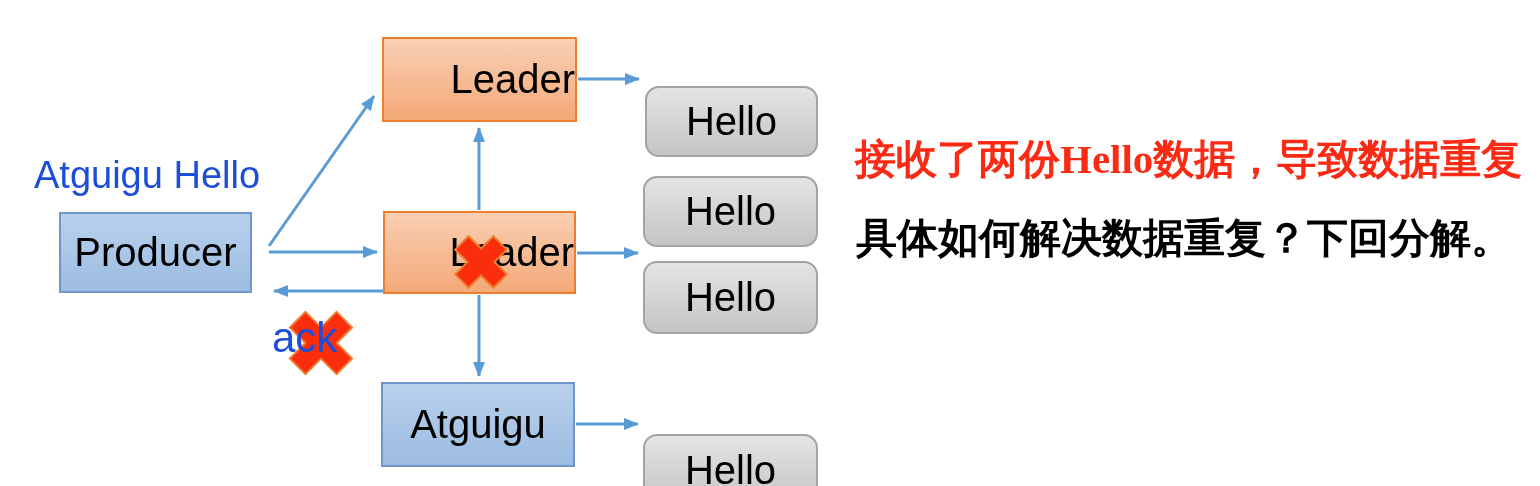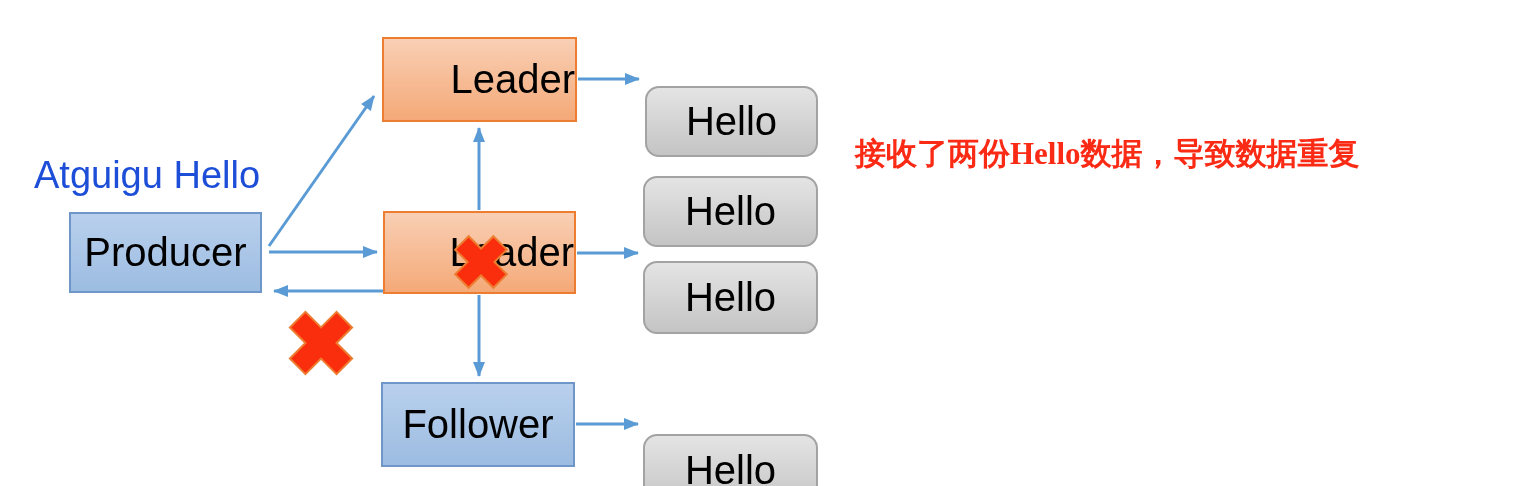--- a/index.html
+++ b/index.html
@@ -39,21 +39,21 @@
   .node.blue {
     background: linear-gradient(180deg, #B9D0ED 0%, #9CBCE1 100%);
     border: 2px solid #6E96C8;
   }
   .node.msg {
     background: linear-gradient(180deg, #E4E4E4 0%, #C4C4C4 100%);
     border: 2px solid #A3A3A3;
     border-radius: 14px;
     margin-top: 44px;
   }
-  .node-producer  { left: 69px;  top: 212px; width: 193px; height: 81px; }
+  .node-producer  { left: 59px;  top: 212px; width: 193px; height: 81px; }
   .node-leader-top{ left: 382px; top: 37px;  width: 195px; height: 85px; }
   .node-leader-mid{ left: 383px; top: 211px; width: 193px; height: 83px; }
   .node-follower  { left: 381px; top: 382px; width: 194px; height: 85px; }
   .msg-1 { left: 645px; top: 42px;  width: 173px; height: 71px; }
   .msg-2 { left: 643px; top: 132px; width: 175px; height: 71px; }
   .msg-3 { left: 643px; top: 217px; width: 175px; height: 73px; }
   .msg-4 { left: 643px; top: 390px; width: 175px; height: 73px; }
   .freetext {
     position: absolute;
     color: #1d4ed8;
@@ -66,21 +66,21 @@
   }
   .ack-label {
     left: 272px;
     top: 314px;
     font-size: 42px;
   }
   .annotation {
     position: absolute;
     font-family: "Liberation Serif", "DejaVu Serif", serif;
     font-weight: bold;
-    font-size: 31px;
+    font-size: 41px;
     white-space: nowrap;
     line-height: 1.1;
   }
   .annotation.warning {
     left: 855px;
     top: 137px;
     color: #FB2A15;
   }
   .annotation.next-topic {
     left: 856px;
@@ -112,21 +112,21 @@
   <div class="node blue node-producer">
     <span>Producer</span>
   </div>
   <div class="node orange node-leader-top">
     <span>Leader</span>
   </div>
   <div class="node orange node-leader-mid">
     <span>Leader</span>
   </div>
   <div class="node blue node-follower">
-    <span>Follower</span>
+    <span>Atguigu</span>
   </div>
 
   <div class="node msg msg-1">
     <span>Hello</span>
   </div>
   <div class="node msg msg-2">
     <span>Hello</span>
   </div>
   <div class="node msg msg-3">
     <span>Hello</span>
@@ -134,16 +134,18 @@
   <div class="node msg msg-4">
     <span>Hello</span>
   </div>
 
   <svg class="xmark-layer" width="1540" height="486">
     <polygon points="-9.5,-27 9.5,-27 9.5,-9.5 27,-9.5 27,9.5 9.5,9.5 9.5,27 -9.5,27 -9.5,9.5 -27,9.5 -27,-9.5 -9.5,-9.5" transform="translate(481,262) rotate(45)" fill="#FA2D0C" stroke="#ED7D31" stroke-width="2"></polygon>
     <polygon points="-11,-33 11,-33 11,-11 33,-11 33,11 11,11 11,33 -11,33 -11,11 -33,11 -33,-11 -11,-11" transform="translate(321,343) rotate(45)" fill="#FA2D0C" stroke="#ED7D31" stroke-width="2"></polygon>
   </svg>
 
   <div class="freetext input-label">Atguigu Hello</div>
+  <div class="freetext ack-label">ack</div>
 
   <div class="annotation warning">接收了两份Hello数据，导致数据重复</div>
+  <div class="annotation next-topic">具体如何解决数据重复？下回分解。</div>
 
 </div>
 
 </body></html>

